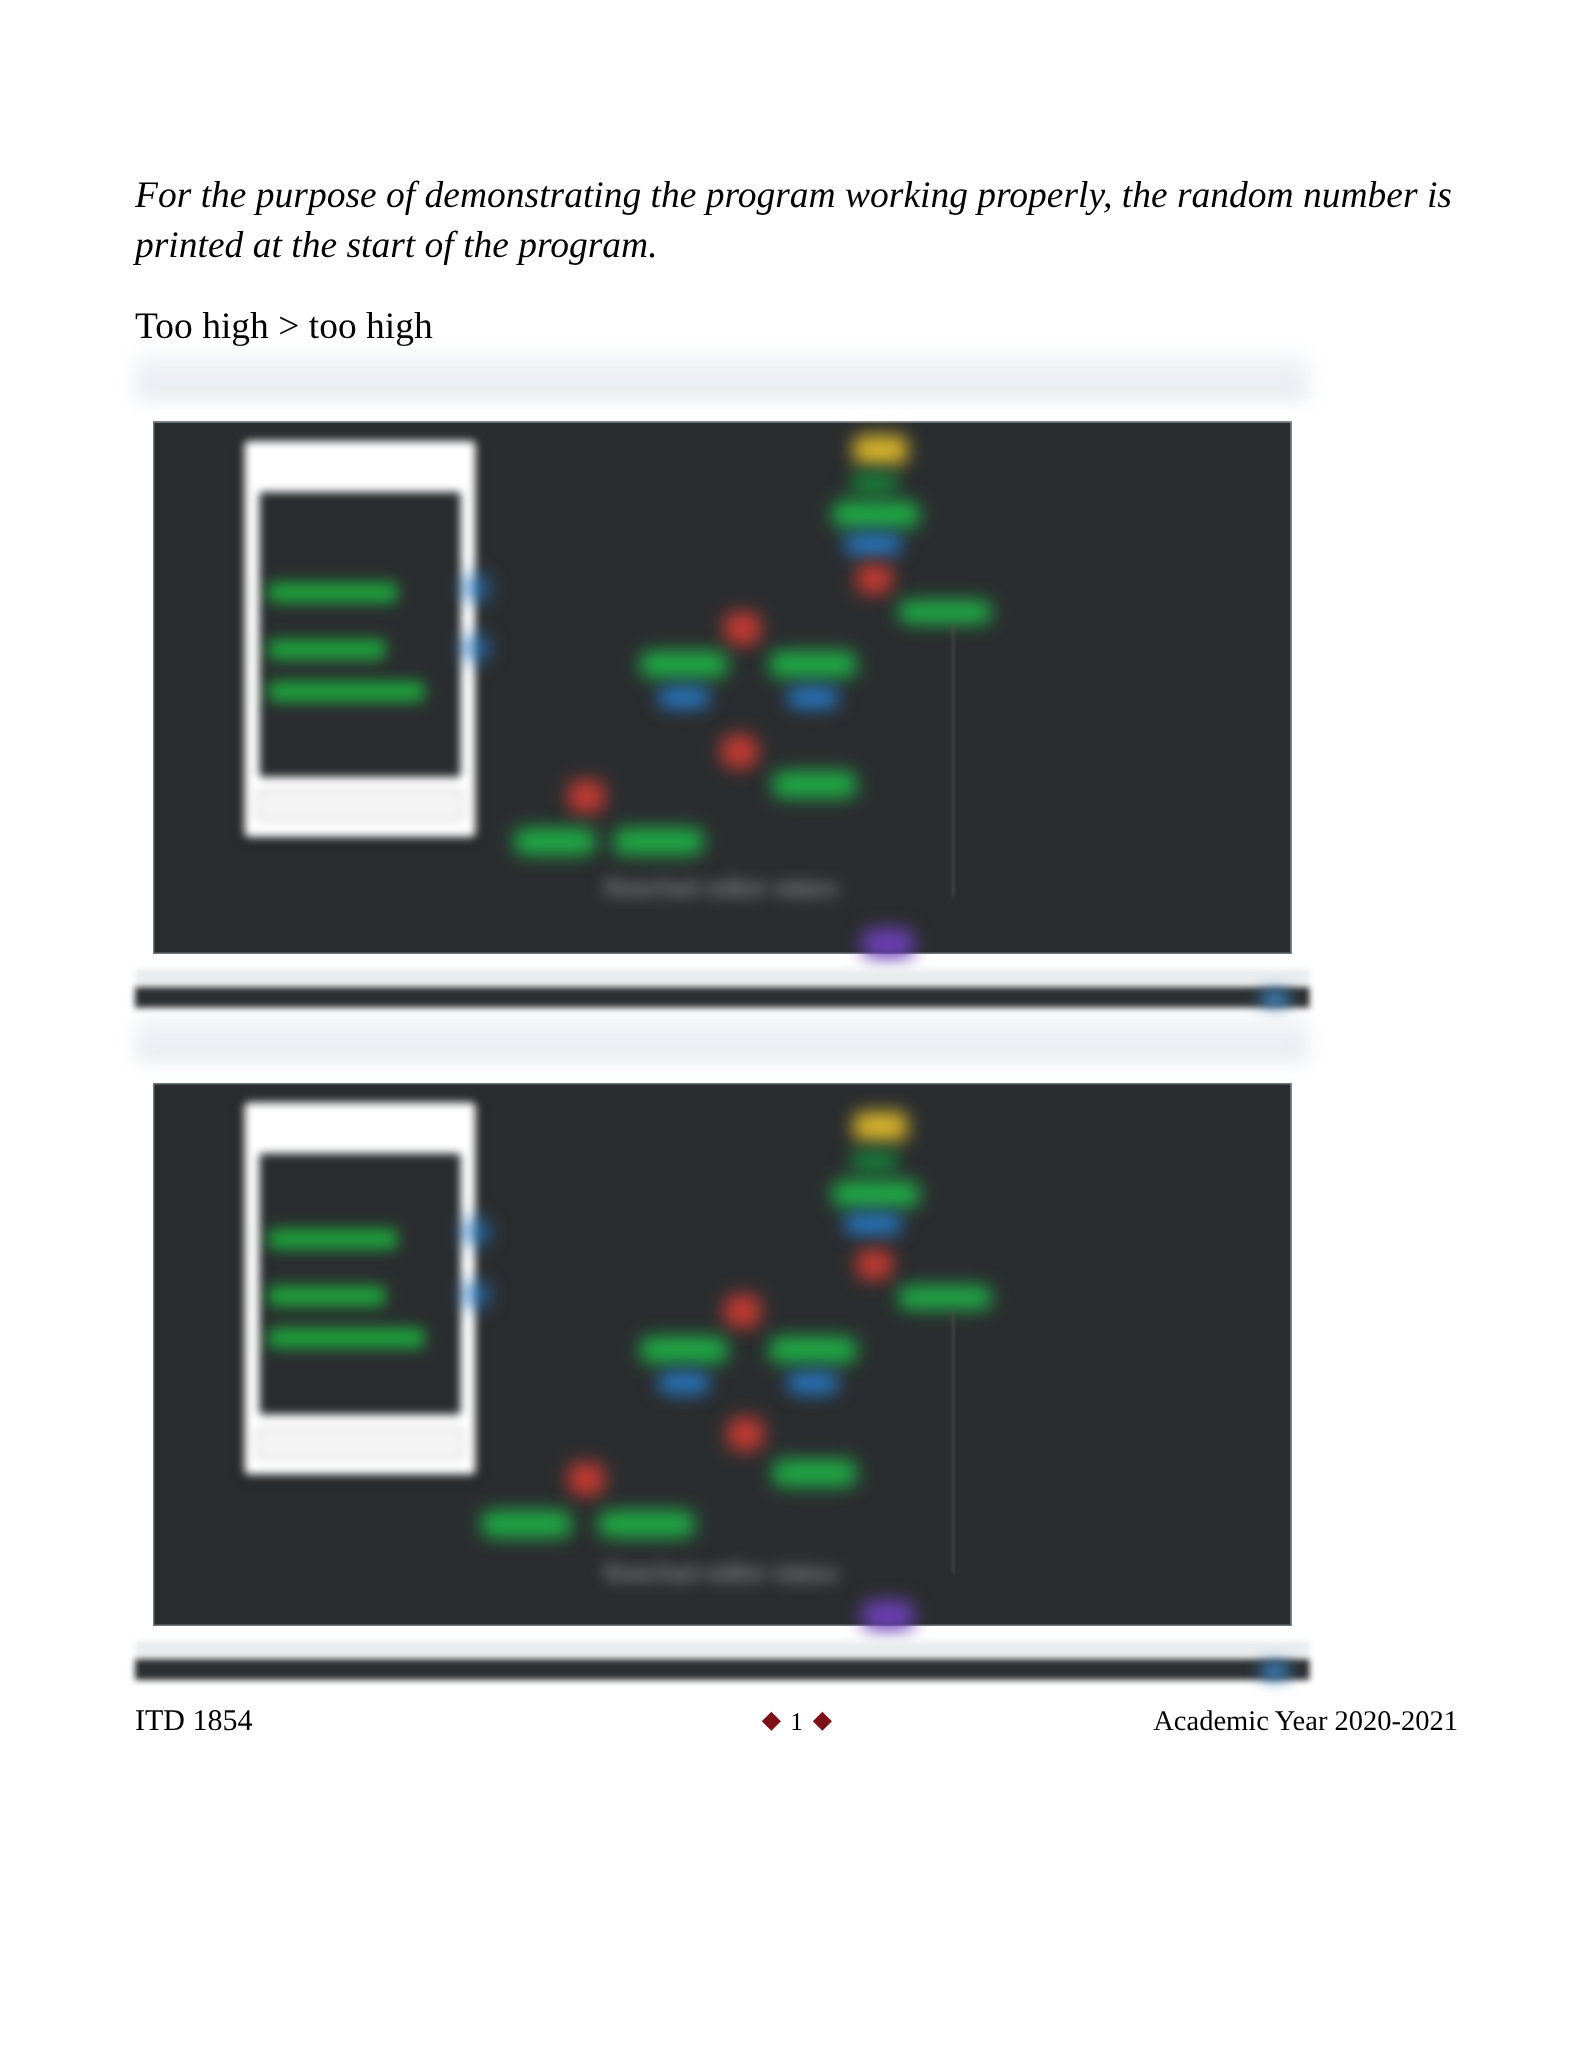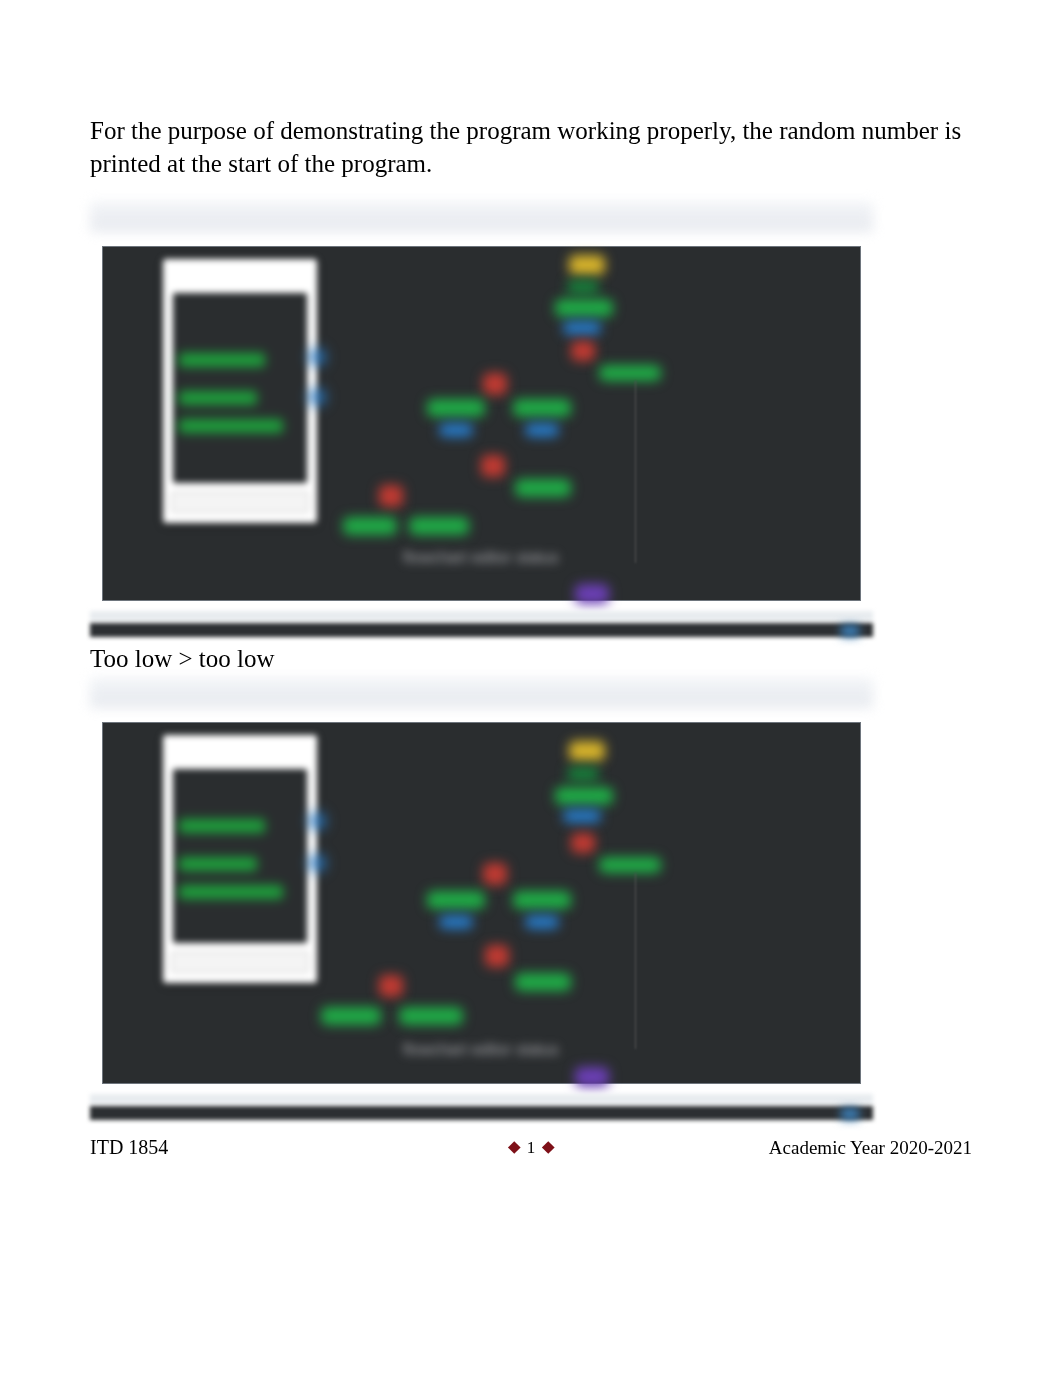--- a/index.html
+++ b/index.html
@@ -11,20 +11,21 @@
       position: relative;
       color: #000;
     }
     .page {
       padding: 115px 90px 0 90px;
     }
     .intro-text {
       font-size: 25px;
       line-height: 1.3;
       margin-bottom: 22px;
+      font-style: italic;
     }
     .caption {
       font-size: 25px;
       line-height: 1.3;
       margin-bottom: 2px;
     }
     .screenshot-block {
       width: 783px;
       margin-bottom: 6px;
       position: relative;
@@ -155,20 +156,21 @@
       display: inline-block;
     }
     .footer-right { font-size: 19px; }
   </style>
 </head>
 <body>
 
 <div class="page">
   <p class="intro-text">For the purpose of demonstrating the program working properly, the random number is printed at the start of the program.</p>
 
+  <p class="caption">Too high &gt; too high</p>
 
   <div class="screenshot-block first">
     <div class="titlebar"></div>
     <div class="canvas-dark">
 
       <div class="console-panel">
         <div class="console-output">
           <div class="line-green" style="top:60px; left:6px; width:86px;"></div>
           <div class="line-green" style="top:98px; left:6px; width:78px;"></div>
           <div class="line-green" style="top:126px; left:6px; width:104px;"></div>
@@ -200,21 +202,20 @@
       <div class="label-blur" style="top:302px; left:300px;">flowchart editor status</div>
       <div class="blob purple" style="bottom:-4px; left:472px; width:34px; height:20px;"></div>
     </div>
     <div class="bottom-bar">
       <div class="btmbar-light"></div>
       <div class="btmbar-dark"></div>
       <div class="scroll-knob"></div>
     </div>
   </div>
 
-  <p class="caption">Too low &gt; too low</p>
 
   <div class="screenshot-block second">
     <div class="titlebar"></div>
     <div class="canvas-dark">
       <div class="console-panel" style="height:248px;">
         <div class="console-output">
           <div class="line-green" style="top:50px; left:6px; width:86px;"></div>
           <div class="line-green" style="top:88px; left:6px; width:78px;"></div>
           <div class="line-green" style="top:116px; left:6px; width:104px;"></div>
           <div class="blob blue" style="top:44px; right:-18px; width:16px; height:16px;"></div>

